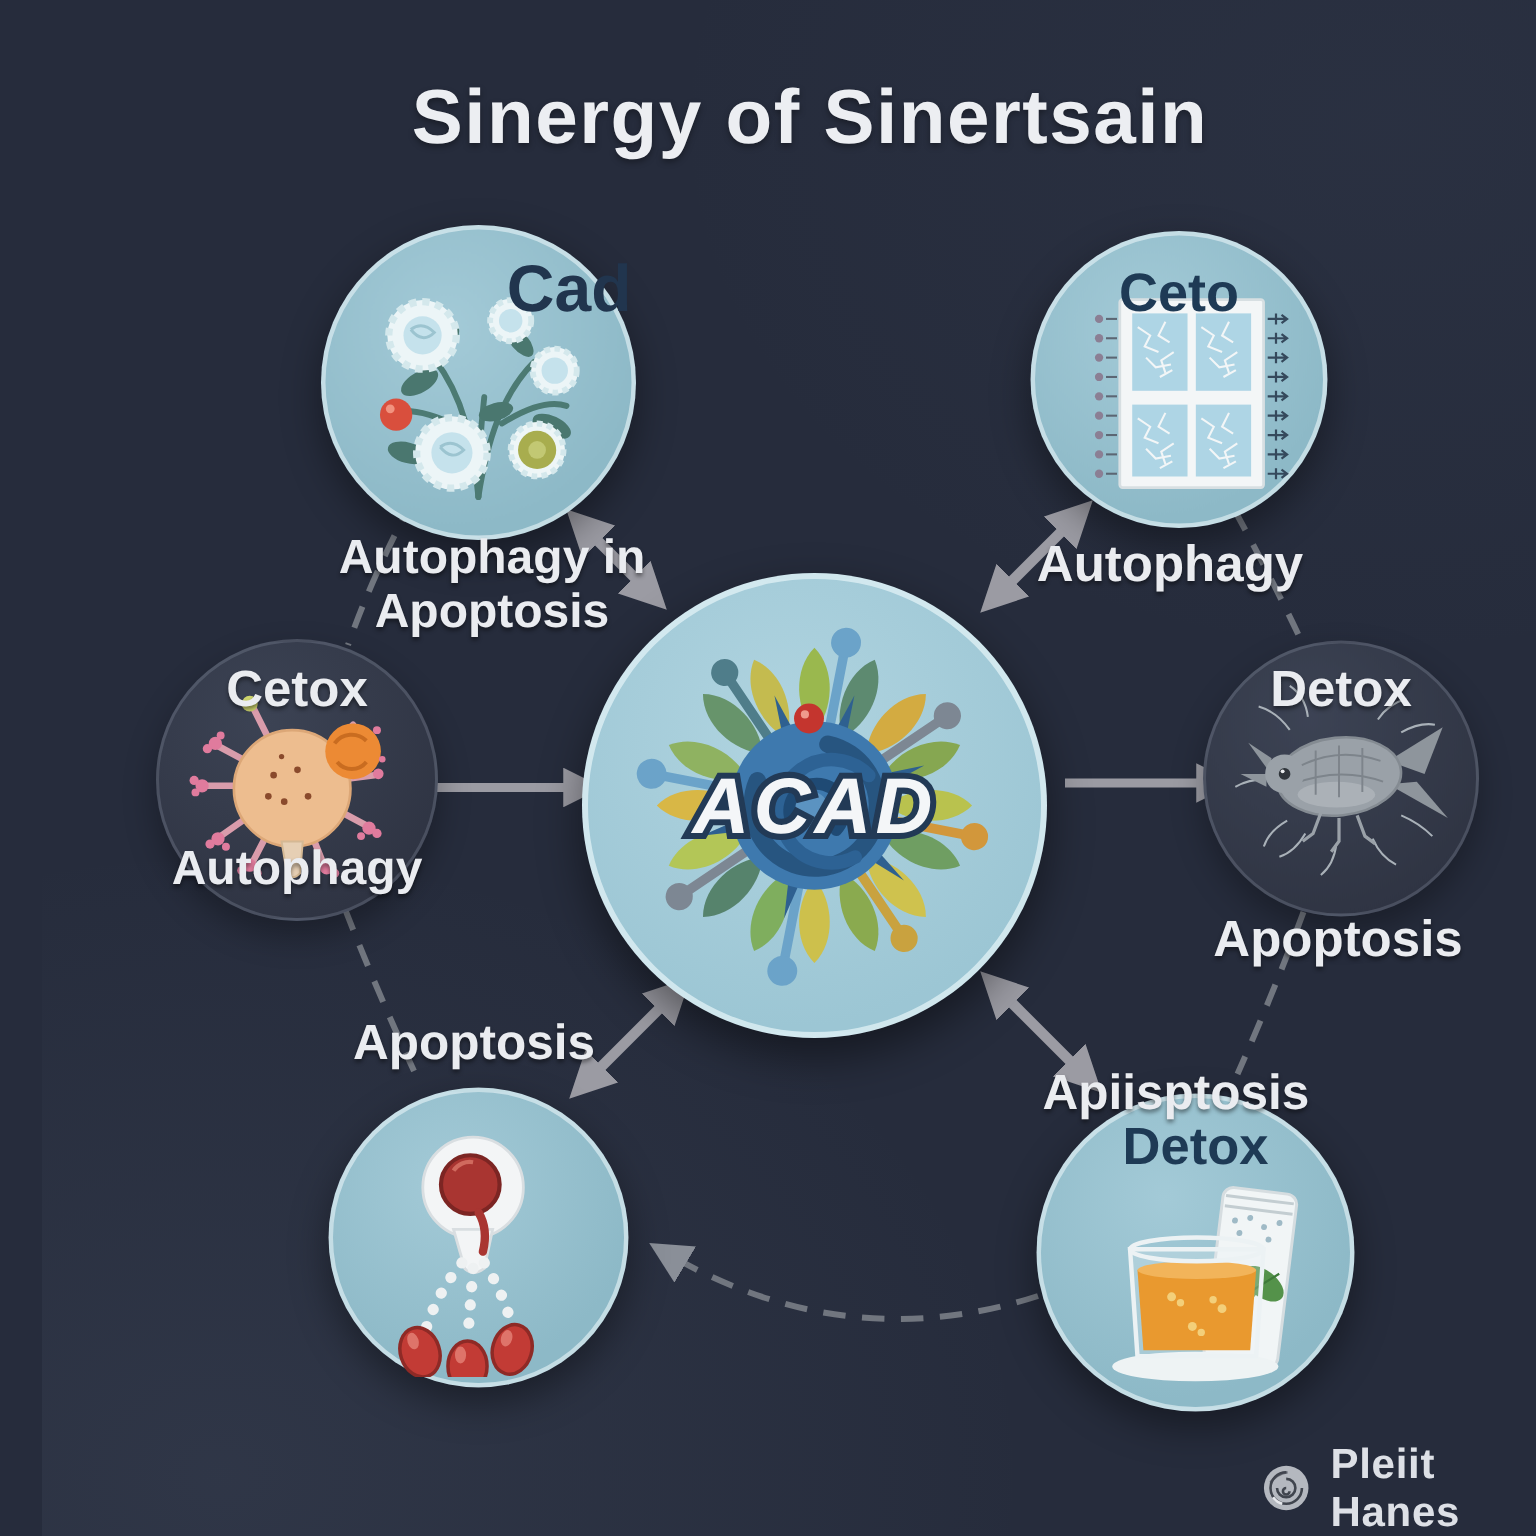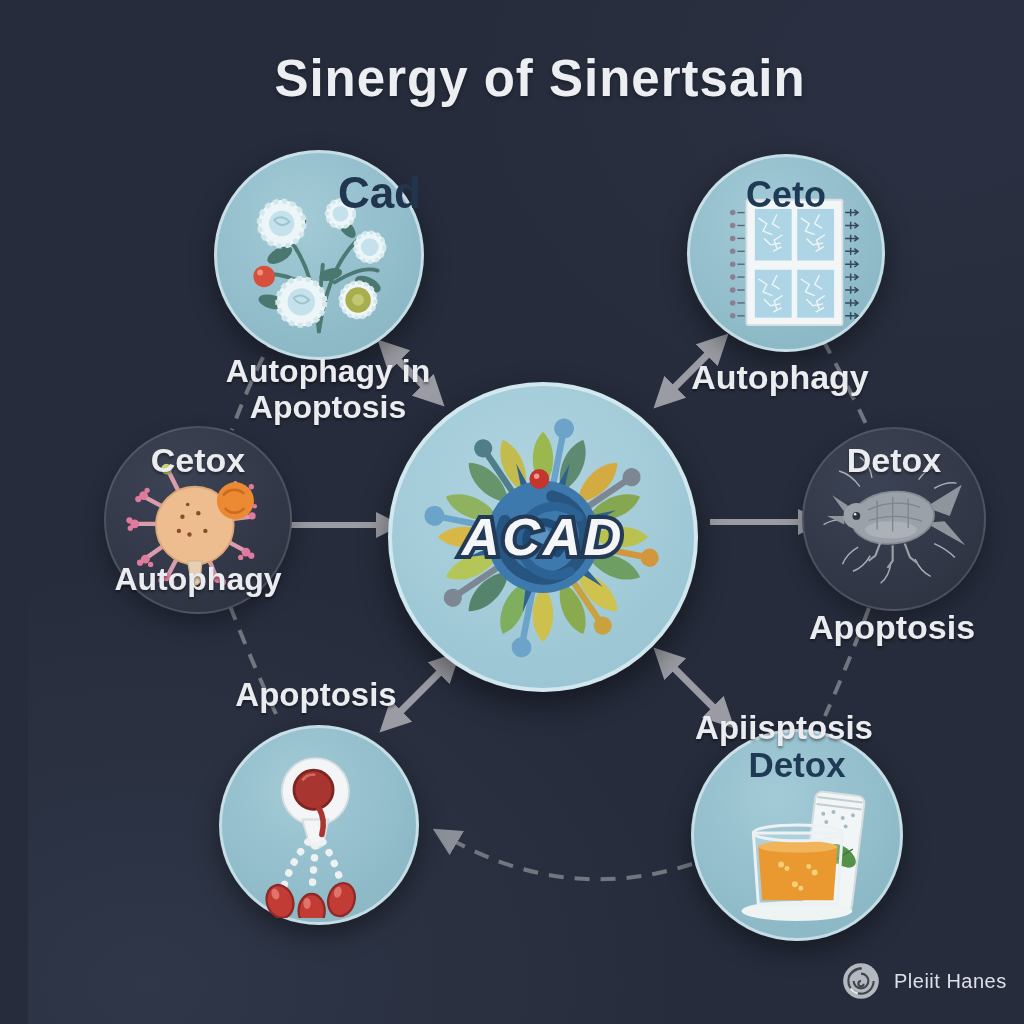--- a/index.html
+++ b/index.html
@@ -46,21 +46,21 @@
   .lbl-dark{color:#21354e;font-weight:700;}
   .lbl-light{color:#eaecf0;font-weight:600;text-shadow:0 2px 3px rgba(0,0,0,.45);}
   .float-label{
     position:absolute;transform:translate(-50%,-50%);text-align:center;
     color:#eaecf0;font-weight:600;z-index:3;white-space:nowrap;
     text-shadow:0 2px 3px rgba(0,0,0,.45);
   }
   .brand{
     position:absolute;left:812px;top:960px;display:flex;align-items:center;gap:12px;z-index:3;
   }
-  .brand-name{color:#dde0e6;font-size:20px;font-weight:400;letter-spacing:.5px;}
+  .brand-name{color:#dde0e6;font-size:28px;font-weight:700;letter-spacing:.5px;}
   text{font-family:"Liberation Sans",sans-serif;}
 </style>
 </head>
 <body>
 
 <div class="canvas">
 
   <div class="title">Sinergy of Sinertsain</div>
 
   <svg class="connections" width="1024" height="1024">

